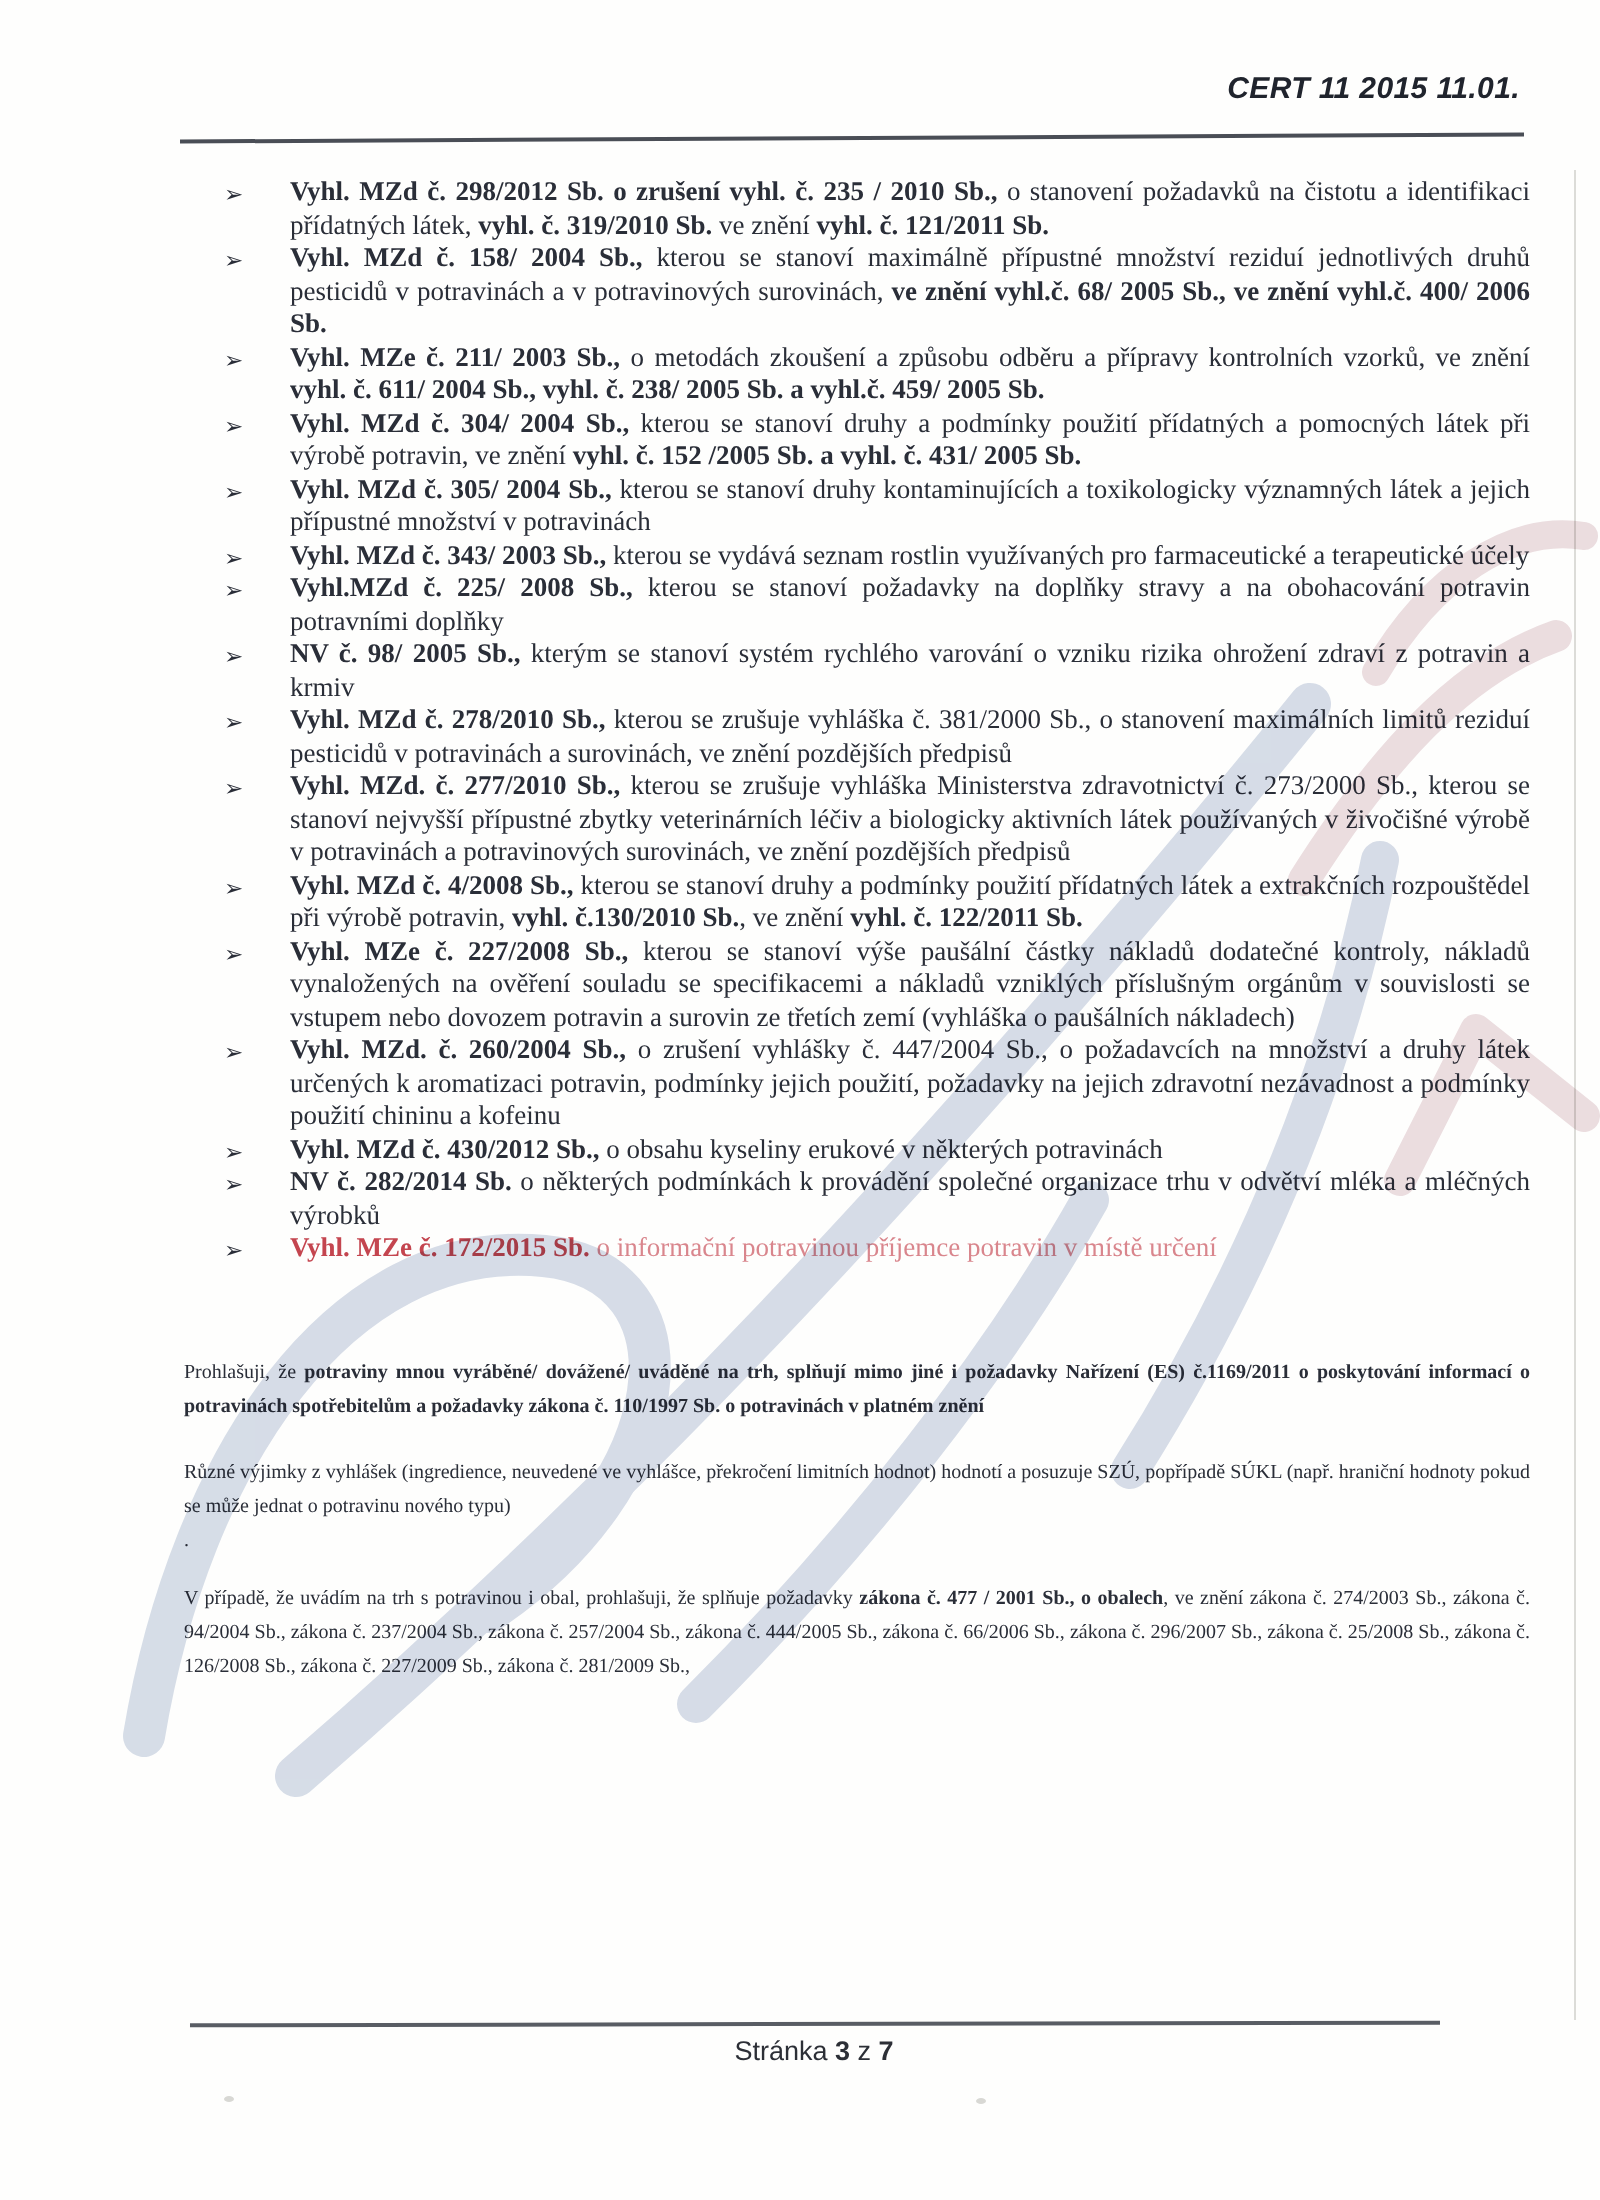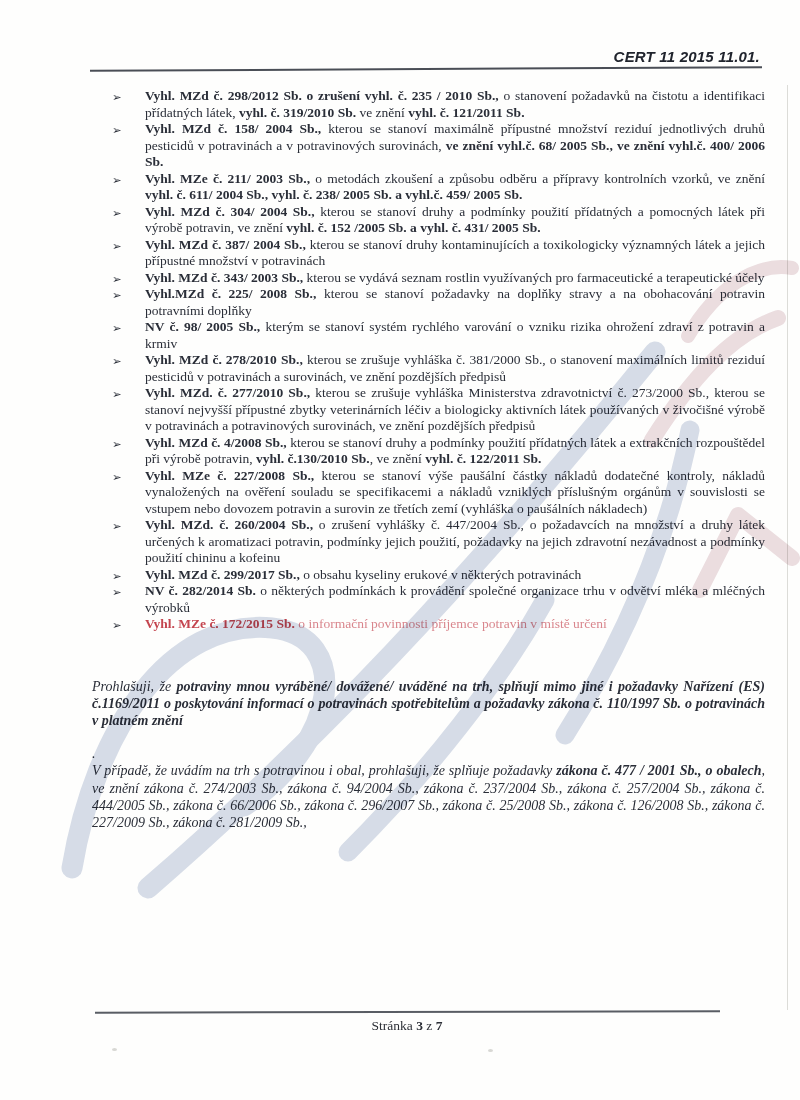--- a/index.html
+++ b/index.html
@@ -30,21 +30,21 @@
   .speck.s2{left:488px;top:1049px;}
   
   .watermark{
     position:absolute;left:0;top:0;width:800px;height:1100px;
     mix-blend-mode:multiply;
     pointer-events:none;
     z-index:3;
   }
   
   .header-code{
-    position:absolute;top:48px;right:40px;
+    position:absolute;top:36px;right:40px;
     font-family:"Liberation Sans", sans-serif;
     font-style:italic;font-weight:600;
     font-size:15px;letter-spacing:.2px;
     color:#20242d;
     z-index:2;
   }
   .header-rule{
     position:absolute;left:90px;top:68px;width:672px;height:2px;
     background:var(--rule);
     transform:rotate(-0.3deg);
@@ -66,40 +66,39 @@
     position:absolute;left:20px;top:1px;
     font-family:"DejaVu Sans", sans-serif;
     font-size:11.5px;line-height:16.5px;
     color:var(--ink);
   }
   .b{font-weight:bold;}
   .red-item span{color:var(--red-light);}
   .red-item .b{color:var(--red-bold);}
   .red-item .bullet{color:var(--ink);}
   .paras p{
-    font-size:14px;line-height:17.2px;
+    font-size:10px;line-height:17.2px;
     text-align:justify;
-    font-style:italic;
   }
   .paras p:nth-child(1){margin-top:45px;}
   .paras p:nth-child(2){margin-top:16px;}
   .paras p:nth-child(3){margin-top:0;}
   .paras p:nth-child(4){margin-top:11px;}
   .paras p:nth-child(5){margin-top:37px;}
   
   .footer-rule{
     position:absolute;left:95px;top:1011px;width:625px;height:1.5px;
     background:#595d64;
     transform:rotate(-0.12deg);
     z-index:2;
   }
   .footer-text{
     position:absolute;left:92px;top:1018px;width:630px;
     text-align:center;
-    font-family:Liberation Serif, serif;
+    font-family:Liberation Sans, sans-serif;
     font-size:13.5px;color:#2c2f36;
     z-index:2;
   }
 </style>
 </head>
 <body>
 
 <div class="page">
 
   <div class="edge-line"></div>
@@ -120,35 +119,36 @@
 
   <div class="header-code">CERT 11 2015 11.01.</div>
   <div class="header-rule"></div>
 
   <div class="content">
     <div class="list">
         <div class="li"><span class="bullet">➢</span><span class="b">Vyhl. MZd č. 298/2012 Sb. o zrušení vyhl. č. 235 / 2010 Sb.,</span><span> o stanovení požadavků na čistotu a identifikaci přídatných látek, </span><span class="b">vyhl. č.  319/2010 Sb.</span><span> ve znění </span><span class="b">vyhl. č. 121/2011 Sb.</span></div>
         <div class="li"><span class="bullet">➢</span><span class="b">Vyhl. MZd č. 158/ 2004 Sb.,</span><span> kterou se stanoví maximálně přípustné množství reziduí jednotlivých druhů pesticidů v potravinách a v potravinových surovinách, </span><span class="b">ve znění vyhl.č. 68/ 2005 Sb., ve znění vyhl.č. 400/ 2006 Sb.</span></div>
         <div class="li"><span class="bullet">➢</span><span class="b">Vyhl. MZe č. 211/ 2003 Sb.,</span><span> o metodách zkoušení a způsobu odběru a přípravy kontrolních vzorků, ve znění </span><span class="b">vyhl. č. 611/ 2004 Sb., vyhl. č. 238/ 2005 Sb. a vyhl.č. 459/ 2005 Sb.</span></div>
         <div class="li"><span class="bullet">➢</span><span class="b">Vyhl. MZd č. 304/ 2004 Sb.,</span><span> kterou se stanoví druhy a podmínky použití přídatných a pomocných látek při výrobě potravin, ve znění </span><span class="b">vyhl. č. 152 /2005 Sb. a vyhl. č. 431/ 2005 Sb.</span></div>
-        <div class="li"><span class="bullet">➢</span><span class="b">Vyhl. MZd č. 387/ 2004 Sb.,</span><span> kterou se stanoví druhy kontaminujících a toxikologicky významných látek a jejich přípustné množství v potravinách</span></div>
+        <div class="li"><span class="bullet">➢</span><span class="b">Vyhl. MZd č. 305/ 2004 Sb.,</span><span> kterou se stanoví druhy kontaminujících a toxikologicky významných látek a jejich přípustné množství v potravinách</span></div>
         <div class="li"><span class="bullet">➢</span><span class="b">Vyhl. MZd č. 343/ 2003 Sb.,</span><span> kterou se vydává seznam rostlin využívaných pro farmaceutické a terapeutické účely</span></div>
         <div class="li"><span class="bullet">➢</span><span class="b">Vyhl.MZd č. 225/ 2008 Sb.,</span><span> kterou se stanoví požadavky na doplňky stravy a na obohacování potravin potravními doplňky</span></div>
         <div class="li"><span class="bullet">➢</span><span class="b">NV č. 98/ 2005 Sb.,</span><span> kterým se stanoví systém rychlého varování o vzniku rizika ohrožení zdraví z potravin a krmiv</span></div>
         <div class="li"><span class="bullet">➢</span><span class="b">Vyhl. MZd č. 278/2010 Sb.,</span><span> kterou se zrušuje vyhláška č. 381/2000 Sb., o stanovení maximálních limitů reziduí pesticidů v potravinách a surovinách, ve znění pozdějších předpisů</span></div>
         <div class="li"><span class="bullet">➢</span><span class="b">Vyhl. MZd. č. 277/2010 Sb.,</span><span> kterou se zrušuje vyhláška Ministerstva zdravotnictví č. 273/2000 Sb., kterou se stanoví nejvyšší přípustné zbytky veterinárních léčiv a biologicky aktivních látek používaných v živočišné výrobě v potravinách a potravinových surovinách, ve znění pozdějších předpisů</span></div>
         <div class="li"><span class="bullet">➢</span><span class="b">Vyhl. MZd č. 4/2008 Sb.,</span><span> kterou se stanoví druhy a podmínky použití přídatných látek a extrakčních rozpouštědel při výrobě potravin, </span><span class="b">vyhl. č.130/2010 Sb.</span><span>, ve znění </span><span class="b">vyhl. č. 122/2011 Sb.</span></div>
         <div class="li"><span class="bullet">➢</span><span class="b">Vyhl. MZe č. 227/2008 Sb.,</span><span> kterou se stanoví výše paušální částky nákladů dodatečné kontroly, nákladů vynaložených na ověření souladu se specifikacemi a nákladů vzniklých příslušným orgánům v souvislosti se vstupem nebo dovozem potravin a surovin ze třetích zemí (vyhláška o paušálních nákladech)</span></div>
         <div class="li"><span class="bullet">➢</span><span class="b">Vyhl. MZd. č. 260/2004 Sb.,</span><span> o zrušení vyhlášky č. 447/2004 Sb., o požadavcích na množství a druhy látek určených k aromatizaci potravin, podmínky jejich použití, požadavky na jejich zdravotní nezávadnost a podmínky použití chininu a kofeinu</span></div>
-        <div class="li"><span class="bullet">➢</span><span class="b">Vyhl. MZd č. 299/2017 Sb.,</span><span> o obsahu kyseliny erukové v některých potravinách</span></div>
+        <div class="li"><span class="bullet">➢</span><span class="b">Vyhl. MZd č. 430/2012 Sb.,</span><span> o obsahu kyseliny erukové v některých potravinách</span></div>
         <div class="li"><span class="bullet">➢</span><span class="b">NV č. 282/2014 Sb.</span><span> o některých podmínkách k provádění společné organizace trhu v odvětví mléka a mléčných výrobků</span></div>
-        <div class="li red-item"><span class="bullet">➢</span><span class="b">Vyhl. MZe č. 172/2015 Sb.</span><span> o informační povinnosti příjemce potravin v místě určení</span></div>
+        <div class="li red-item"><span class="bullet">➢</span><span class="b">Vyhl. MZe č. 172/2015 Sb.</span><span> o informační potravinou příjemce potravin v místě určení</span></div>
       </div>
     <div class="paras">
         <p><span>Prohlašuji, že </span><span class="b">potraviny mnou vyráběné/ dovážené/ uváděné na trh, splňují mimo jiné i požadavky Nařízení (ES) č.1169/2011 o poskytování informací o potravinách spotřebitelům a požadavky zákona č. 110/1997 Sb. o potravinách v platném znění</span></p>
+        <p><span>Různé výjimky z vyhlášek (ingredience, neuvedené ve vyhlášce, překročení limitních hodnot) hodnotí a posuzuje SZÚ, popřípadě SÚKL (např. hraniční hodnoty pokud se může jednat o potravinu nového typu)</span></p>
         <p><span>.</span></p>
         <p><span>V případě, že uvádím na trh s potravinou i obal, prohlašuji, že splňuje požadavky </span><span class="b">zákona č. 477 / 2001 Sb., o obalech</span><span>, ve znění zákona č. 274/2003 Sb., zákona č. 94/2004 Sb., zákona č. 237/2004 Sb., zákona č. 257/2004 Sb., zákona č. 444/2005 Sb., zákona č. 66/2006 Sb., zákona č. 296/2007 Sb., zákona č. 25/2008 Sb., zákona č. 126/2008 Sb., zákona č. 227/2009 Sb., zákona č. 281/2009 Sb.,</span></p>
       </div>
   </div>
 
   <div class="footer-rule"></div>
   <div class="footer-text"><span>Stránka </span><span class="b">3</span><span> z </span><span class="b">7</span></div>
 
 </div>
 

